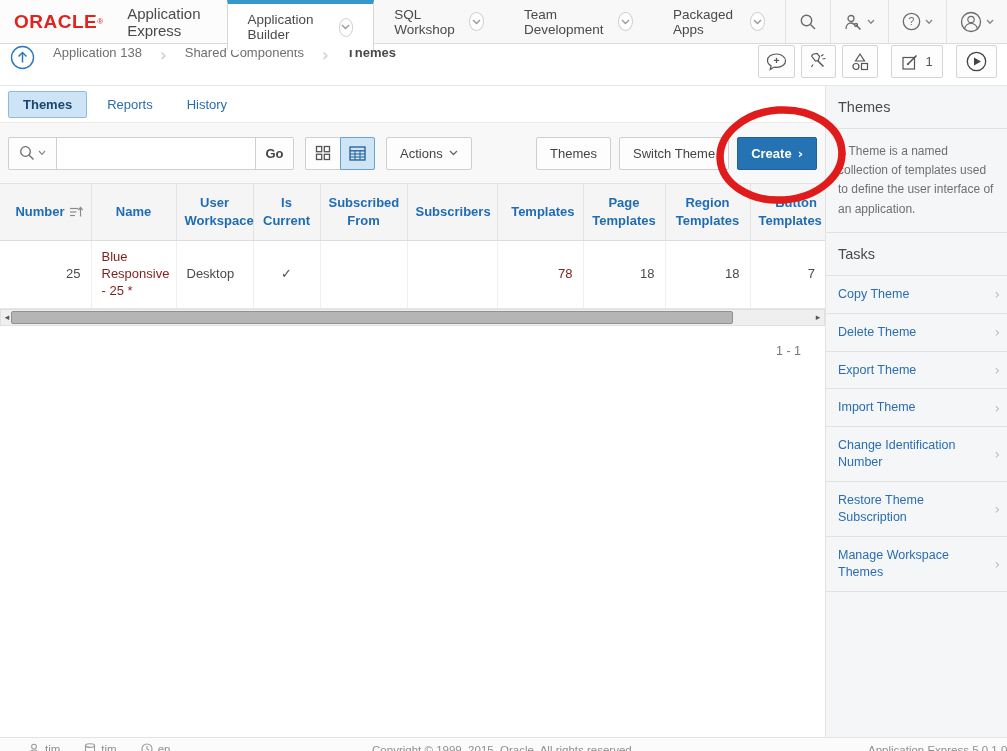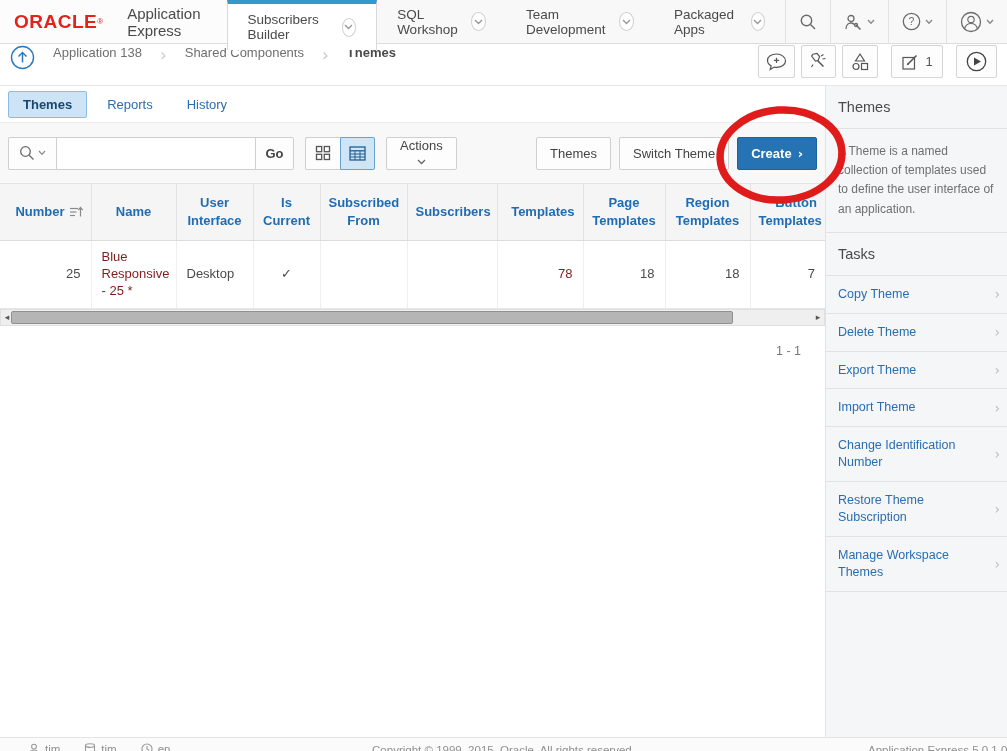--- a/index.html
+++ b/index.html
@@ -55,21 +55,21 @@
   .srch-input { width:200px; border:1px solid #cfcfcf; font-size:13px; padding:0 8px; outline:none; background:#fff; }
   .go-btn { width:38px; background:#fdfdfd; border:1px solid #cfcfcf; border-left:none; border-radius:0 2px 2px 0;
             font-weight:bold; font-size:13px; color:#444; cursor:pointer; }
   .viewgrp { display:flex; height:33px; margin-left:11px; }
   .view-btn { width:35px; background:#fdfdfd; border:1px solid #cfcfcf; display:flex; align-items:center;
               justify-content:center; cursor:pointer; }
   .view-btn:first-child { border-radius:2px 0 0 2px; border-right:none; }
   .view-btn:last-child { border-radius:0 2px 2px 0; }
   .view-btn.sel { background:#cfe5f6; border:1px solid #67a3cf; }
   .actions-btn { height:33px; margin-left:11px; background:#fdfdfd; border:1px solid #cfcfcf; border-radius:2px;
-                 font-size:13px; color:#444; padding:0 13px; display:flex; align-items:center; gap:6px; cursor:pointer;flex-direction:column; }
+                 font-size:13px; color:#444; padding:0 13px; display:flex; align-items:center; gap:6px; cursor:pointer; }
   .right-btns { margin-left:auto; display:flex; align-items:center; }
   .btn { height:33px; background:#fdfdfd; border:1px solid #cfcfcf; border-radius:2px; font-size:13px;
          color:#444; padding:0 13px; cursor:pointer; }
   .btn + .btn { margin-left:8px; }
   .btn.primary { background:#2573b2; border-color:#1d629c; color:#fff; font-weight:bold; }
   .btn.primary .caret { font-weight:bold; margin-left:6px; font-family:"DejaVu Sans",sans-serif; }
 
   
   table.irr { width:825px; border-collapse:collapse; table-layout:fixed; }
   table.irr th { background:#f5f5f5; border-top:1px solid #e3e3e3; border-bottom:1px solid #dcdcdc;
@@ -118,21 +118,21 @@
 <div id="app">
 
   <div class="topbar">
     <div class="logo">
       <span class="brand">ORACLE</span>
         <span class="reg">®</span>
       <span class="product">Application Express</span>
     </div>
 
     <div class="nav-tab active">
-      <span>Subscribers Builder</span>
+      <span>Application Builder</span>
       <span class="circle-chev">
         <svg class="ic" width="9" height="6" viewBox="0 0 9 6">
             <polyline points="1,1 4.5,4.5 8,1" fill="none" stroke="#999" stroke-width="1.4"></polyline>
           </svg>
       </span>
     </div>
     <div class="nav-tab">
       <span>SQL Workshop</span>
       <span class="circle-chev">
         <svg class="ic" width="9" height="6" viewBox="0 0 9 6">
@@ -331,21 +331,21 @@
             <svg class="ic" width="13" height="12" viewBox="0 0 13 12">
                   <line x1="0" y1="9.5" x2="5" y2="9.5" stroke="#8a8a8a" stroke-width="1.2"></line>
                   <line x1="0" y1="6" x2="6.5" y2="6" stroke="#8a8a8a" stroke-width="1.2"></line>
                   <line x1="0" y1="2.5" x2="8" y2="2.5" stroke="#8a8a8a" stroke-width="1.2"></line>
                   <line x1="10.5" y1="10.5" x2="10.5" y2="2" stroke="#8a8a8a" stroke-width="1.2"></line>
                   <polyline points="8.3,4 10.5,1.5 12.7,4" fill="none" stroke="#8a8a8a" stroke-width="1.2"></polyline>
                 </svg>
               </span>
           </th>
           <th class="ac">Name</th>
-          <th class="ac">User Interface</th>
+          <th class="ac">User Workspace</th>
           <th class="ac">Is Current</th>
           <th class="ac">Subscribed From</th>
           <th class="ar">Subscribers</th>
           <th class="ar">Templates</th>
           <th class="ac">Page Templates</th>
           <th class="ac">Region Templates</th>
           <th class="ar">Button Templates</th>
         </tr>
       </thead>
       <tbody>

